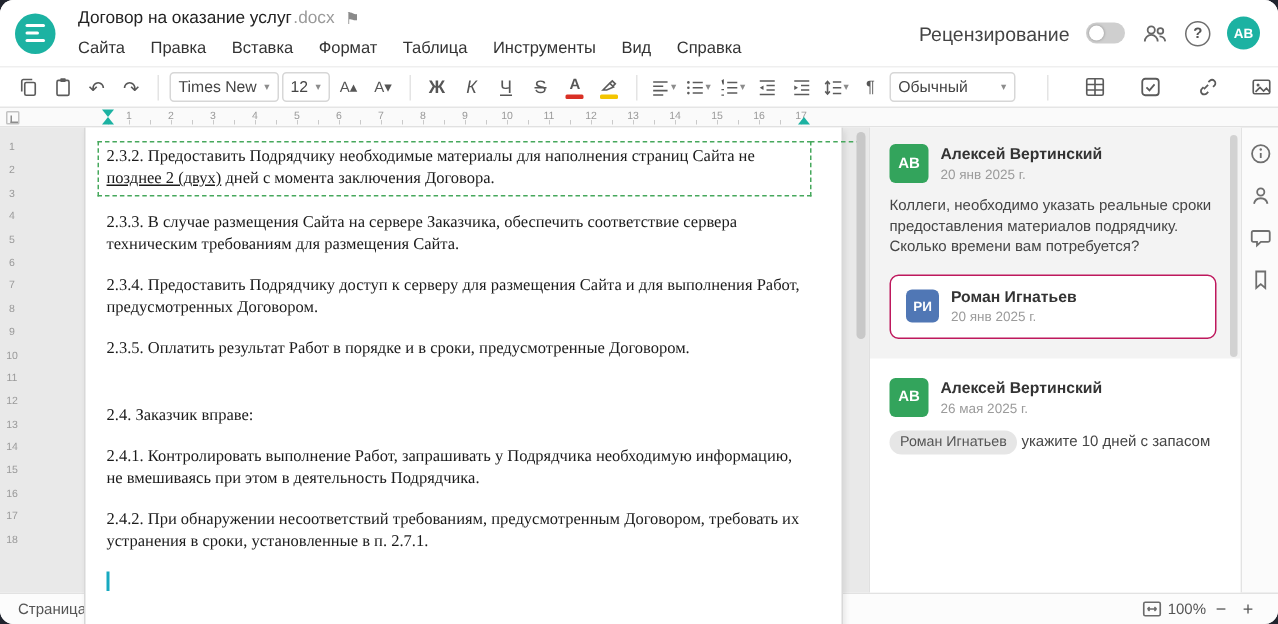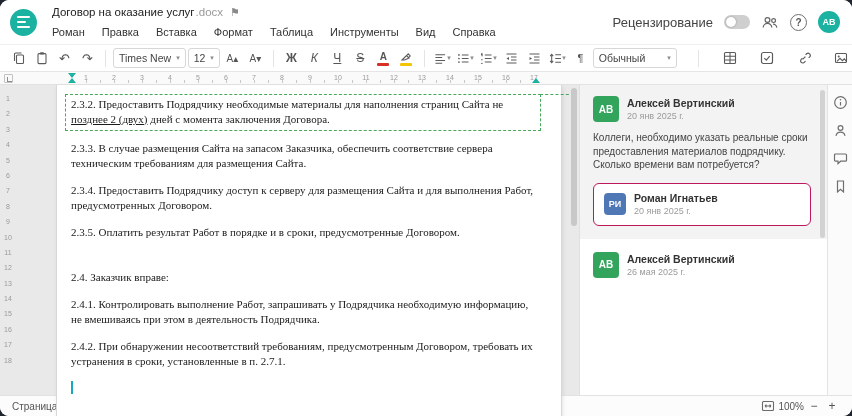--- a/index.html
+++ b/index.html
@@ -127,21 +127,21 @@
           <span class="bar"></span>
       </div>
     </div>
     <div class="title-col">
       <div class="doc-title-row">
         <span>Договор на оказание услуг</span>
           <span class="doc-ext">.docx</span>
         <span class="flag">⚑</span>
       </div>
       <div class="menubar">
-          <span class="menu-item">Роман</span>
+          <span class="menu-item">Сайта</span>
           <span class="menu-item">Правка</span>
           <span class="menu-item">Вставка</span>
           <span class="menu-item">Формат</span>
           <span class="menu-item">Таблица</span>
           <span class="menu-item">Инструменты</span>
           <span class="menu-item">Вид</span>
           <span class="menu-item">Справка</span>
         </div>
     </div>
     <div class="header-right">
@@ -346,21 +346,21 @@
         <span>15</span>
         <span>16</span>
         <span>17</span>
         <span>18</span>
       </div>
 
     <div class="doc-wrap">
       <div class="page">
         <p class="para commented"><span>2.3.2. Предоставить Подрядчику необходимые материалы для наполнения страниц Сайта не </span><span class="ins">позднее 2 (двух)</span><span> дней с момента заключения Договора.</span></p>
         <div class="paras">
-            <p class="para">2.3.3. В случае размещения Сайта на запасом Заказчика, обеспечить соответствие сервера техническим требованиям для размещения Сайта.</p>
+            <p class="para">2.3.3. В случае размещения Сайта на сервере Заказчика, обеспечить соответствие сервера техническим требованиям для размещения Сайта.</p>
             <p class="para">2.3.4. Предоставить Подрядчику доступ к серверу для размещения Сайта и для выполнения Работ, предусмотренных Договором.</p>
             <p class="para">2.3.5. Оплатить результат Работ в порядке и в сроки, предусмотренные Договором.</p>
             <p class="para">2.4. Заказчик вправе:</p>
             <p class="para">2.4.1. Контролировать выполнение Работ, запрашивать у Подрядчика необходимую информацию, не вмешиваясь при этом в деятельность Подрядчика.</p>
             <p class="para">2.4.2. При обнаружении несоответствий требованиям, предусмотренным Договором, требовать их устранения в сроки, установленные в п. 2.7.1.</p>
           </div>
         <span class="caret-line"></span>
       </div>
       <div class="doc-scrollbar"></div>
     </div>
@@ -387,20 +387,24 @@
       </div>
 
       <div class="card2">
         <div class="c-head">
           <div class="avatar av-green">АВ</div>
           <div>
             <div class="c-name">Алексей Вертинский</div>
             <div class="c-date">26 мая 2025 г.</div>
           </div>
         </div>
+        <div class="c-text">
+          <span class="mention">Роман Игнатьев</span>
+          <span>укажите 10 дней с запасом</span>
+        </div>
       </div>
       <div class="comments-scrollbar"></div>
     </div>
 
     <div class="right-strip">
       <div class="strip-btn">
         <svg width="15" height="15" viewBox="0 0 15 15" fill="none" stroke="#6f6f6f" stroke-width="1.2">
           <circle cx="7.5" cy="7.5" r="5.8"></circle>
             <path d="M7.5 7v3.4"></path>
             <circle cx="7.5" cy="4.7" r=".8" fill="#6f6f6f" stroke="none"></circle>

